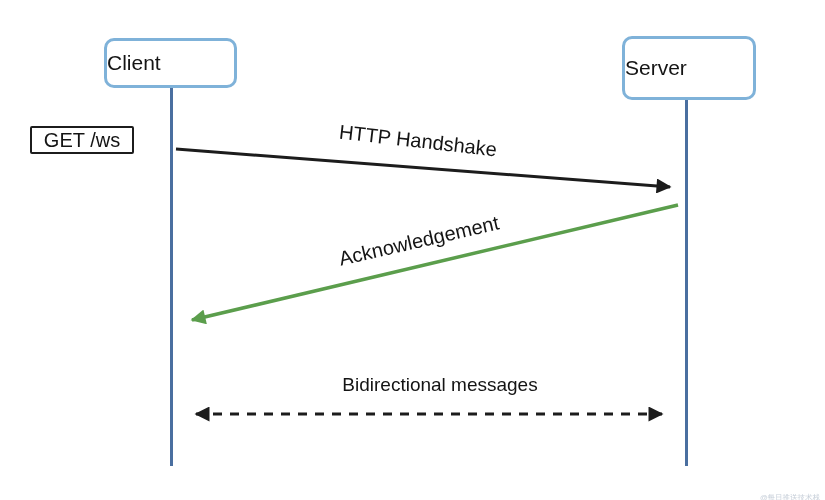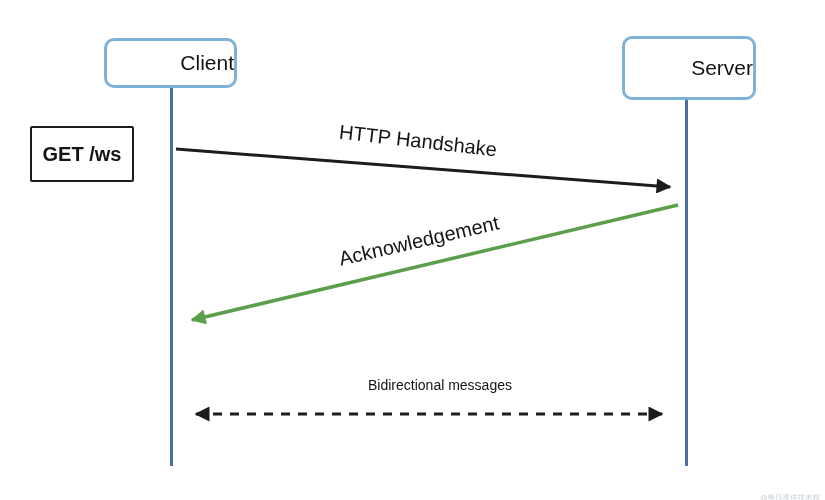--- a/index.html
+++ b/index.html
@@ -3,44 +3,44 @@
 <meta charset="utf-8">
 <style>
   html,body{margin:0;padding:0;background:#fff;}
   .canvas{
     position:relative;width:825px;height:500px;background:#ffffff;
     font-family:"Liberation Sans","DejaVu Sans",sans-serif;overflow:hidden;
   }
   .actor-box{
     position:absolute;box-sizing:border-box;background:#fff;
     border:3px solid #7fb2d9;border-radius:10px;
-    display:flex;align-items:center;justify-content:flex-end;
+    display:flex;align-items:center;justify-content:flex-start;
     font-size:21px;color:#141414;z-index:3;
   }
   .actor-client{left:104px;top:38px;width:133px;height:50px;}
   .actor-server{left:622px;top:36px;width:134px;height:64px;}
   .lifeline{
     position:absolute;width:3px;background:#4a6fa0;z-index:1;
   }
   .lifeline-client{left:170px;top:86px;height:380px;}
   .lifeline-server{left:685px;top:87px;height:379px;}
   .request-box{
-    position:absolute;left:30px;top:126px;width:104px;height:56px;box-sizing:border-box;
+    position:absolute;left:30px;top:126px;width:104px;height:28px;box-sizing:border-box;
     background:#fff;border:2.5px solid #1c1c1c;border-radius:2px;
     display:flex;align-items:center;justify-content:center;
-    font-size:20px;color:#141414;z-index:3;font-weight:bold;
+    font-size:20px;color:#141414;z-index:3;
   }
   .arrow-layer{position:absolute;left:0;top:0;z-index:2;}
   .msg-label{
     position:absolute;white-space:nowrap;color:#141414;z-index:4;
     transform:translate(-50%,-50%);
   }
   .label-http{left:418px;top:141px;font-size:20px;transform:translate(-50%,-50%) rotate(6.5deg);}
   .label-ack{left:419px;top:241px;font-size:20px;transform:translate(-50%,-50%) rotate(-13deg);}
-  .label-bidi{left:440px;top:385px;font-size:14px;}
+  .label-bidi{left:440px;top:385px;font-size:19px;}
   .watermark{
     position:absolute;right:7px;top:472px;font-size:17px;color:#aab7c6;
     letter-spacing:0.5px;z-index:5;
   }
   .watermark-overlay{
     position:absolute;right:5px;top:493px;font-size:7.5px;color:#c7cfd9;
     filter:blur(0.5px);z-index:6;
   }
 </style>
 </head>

